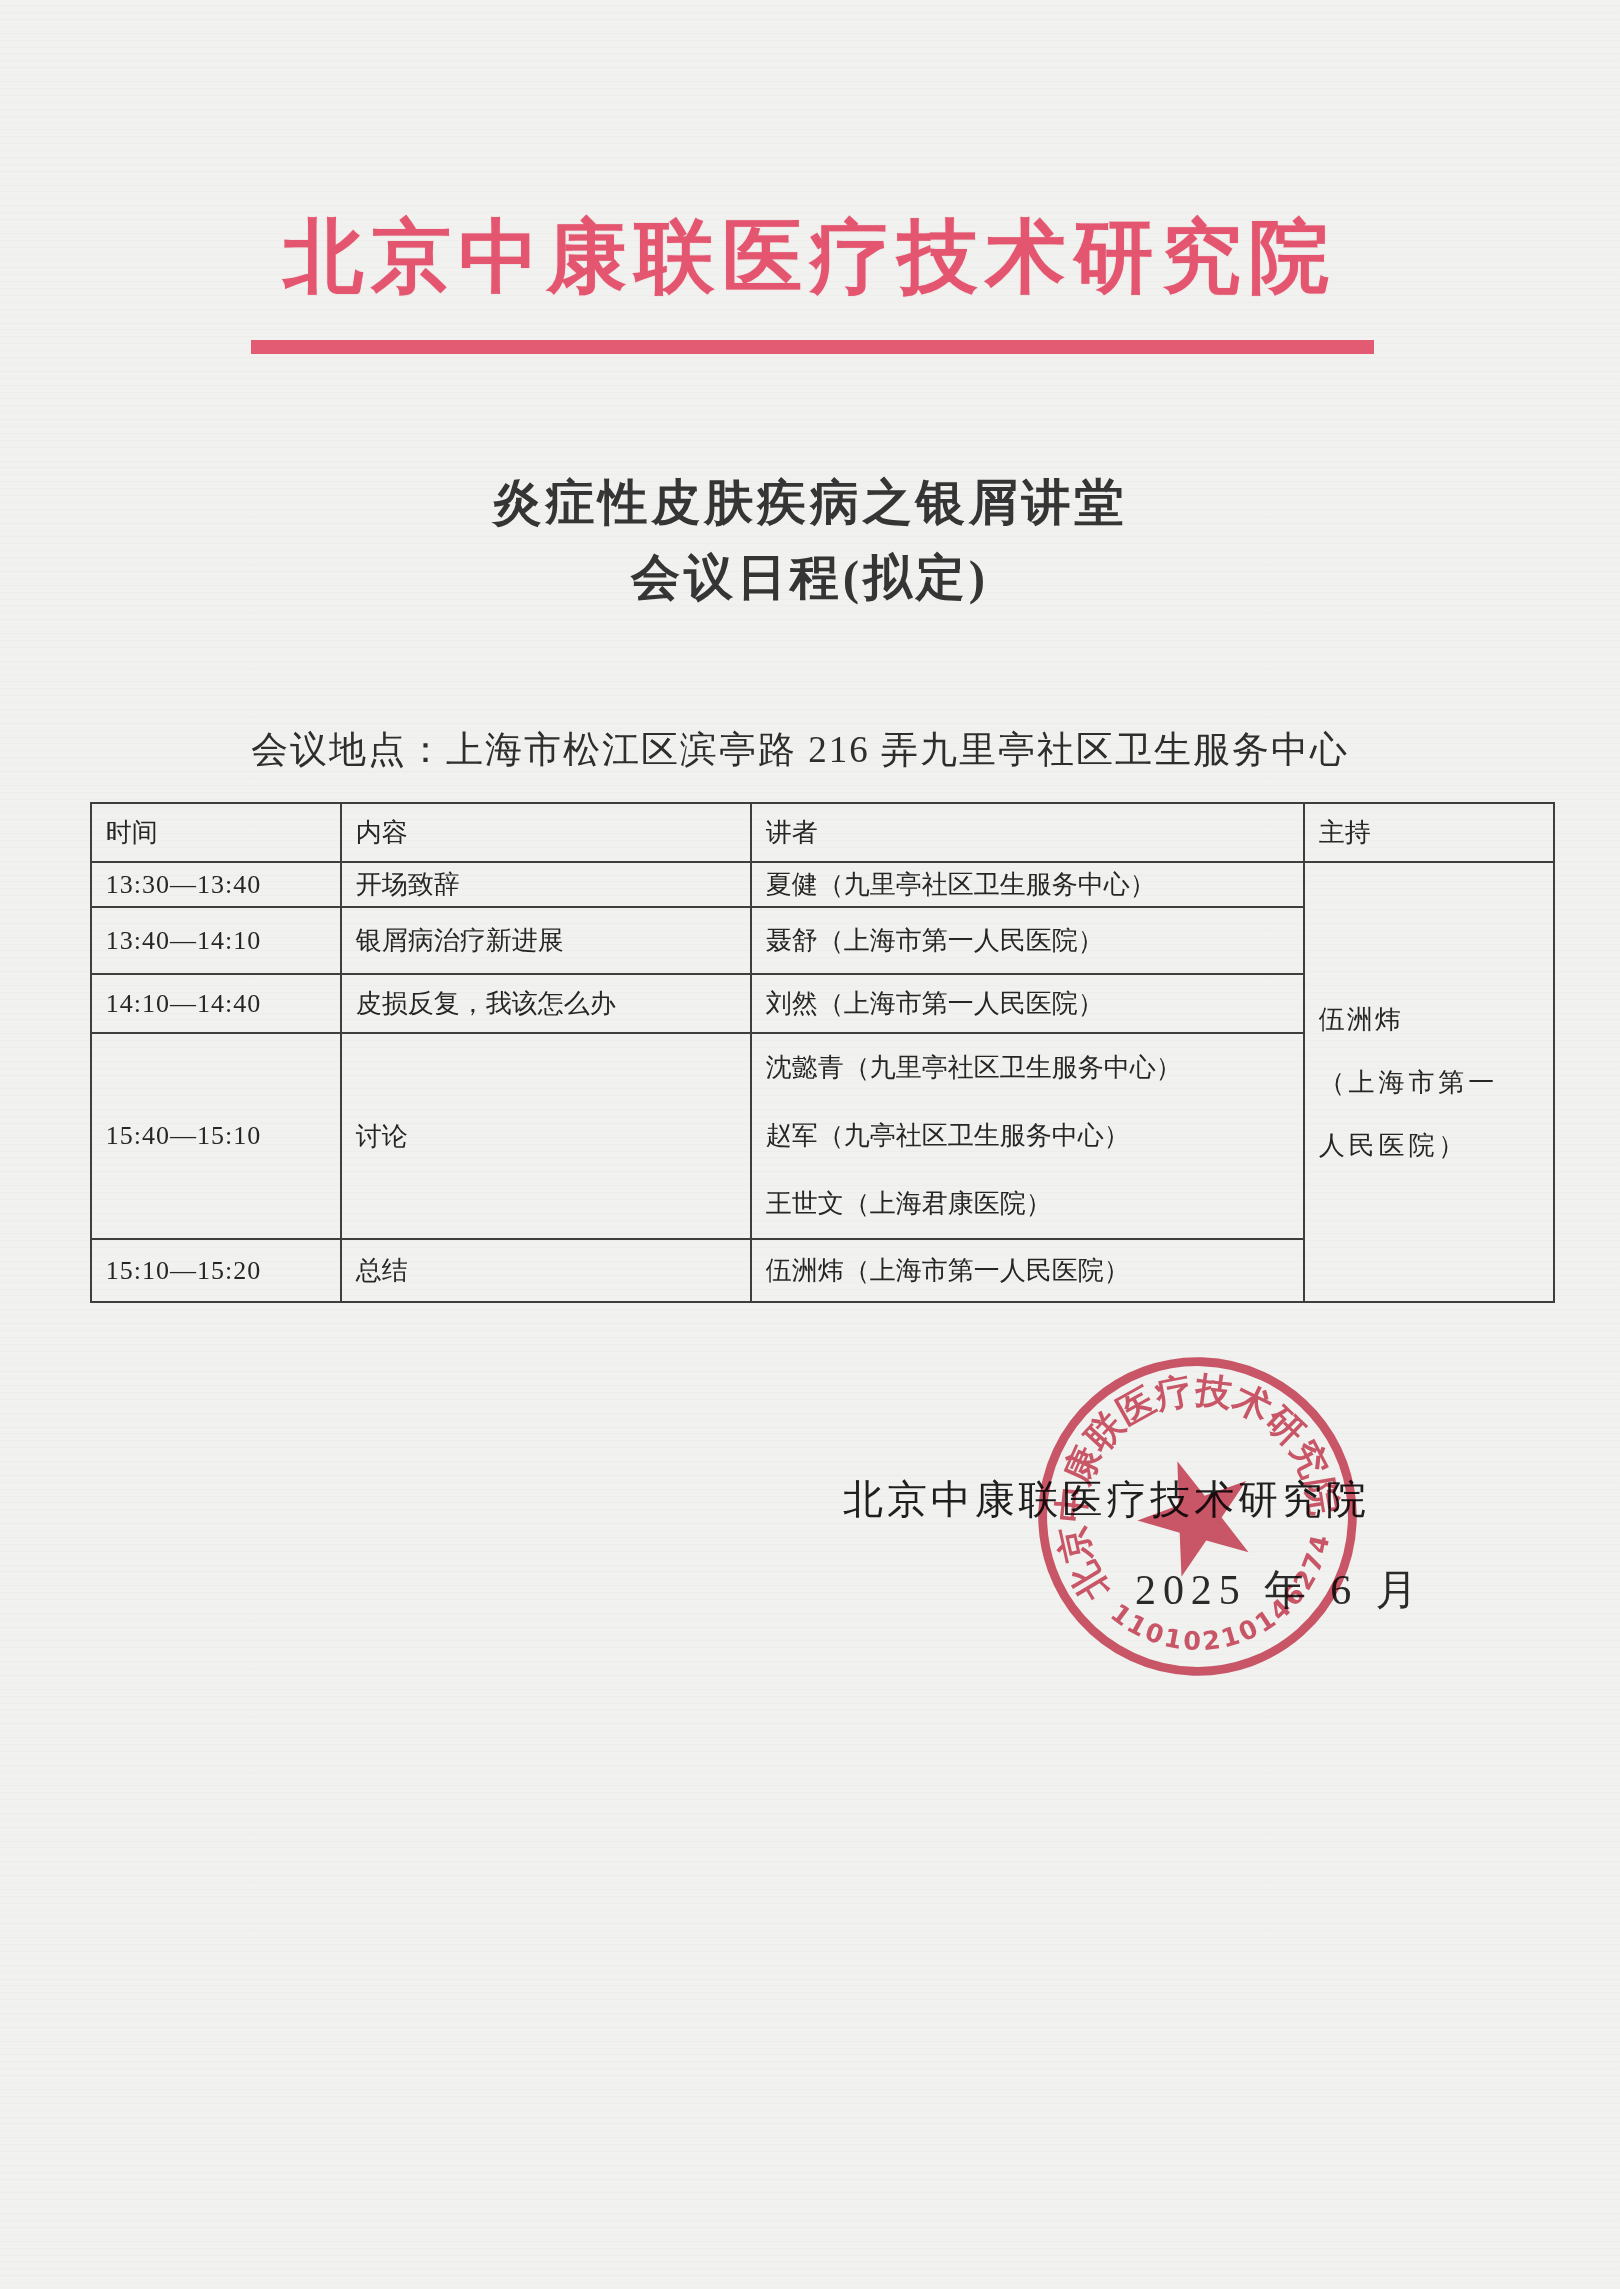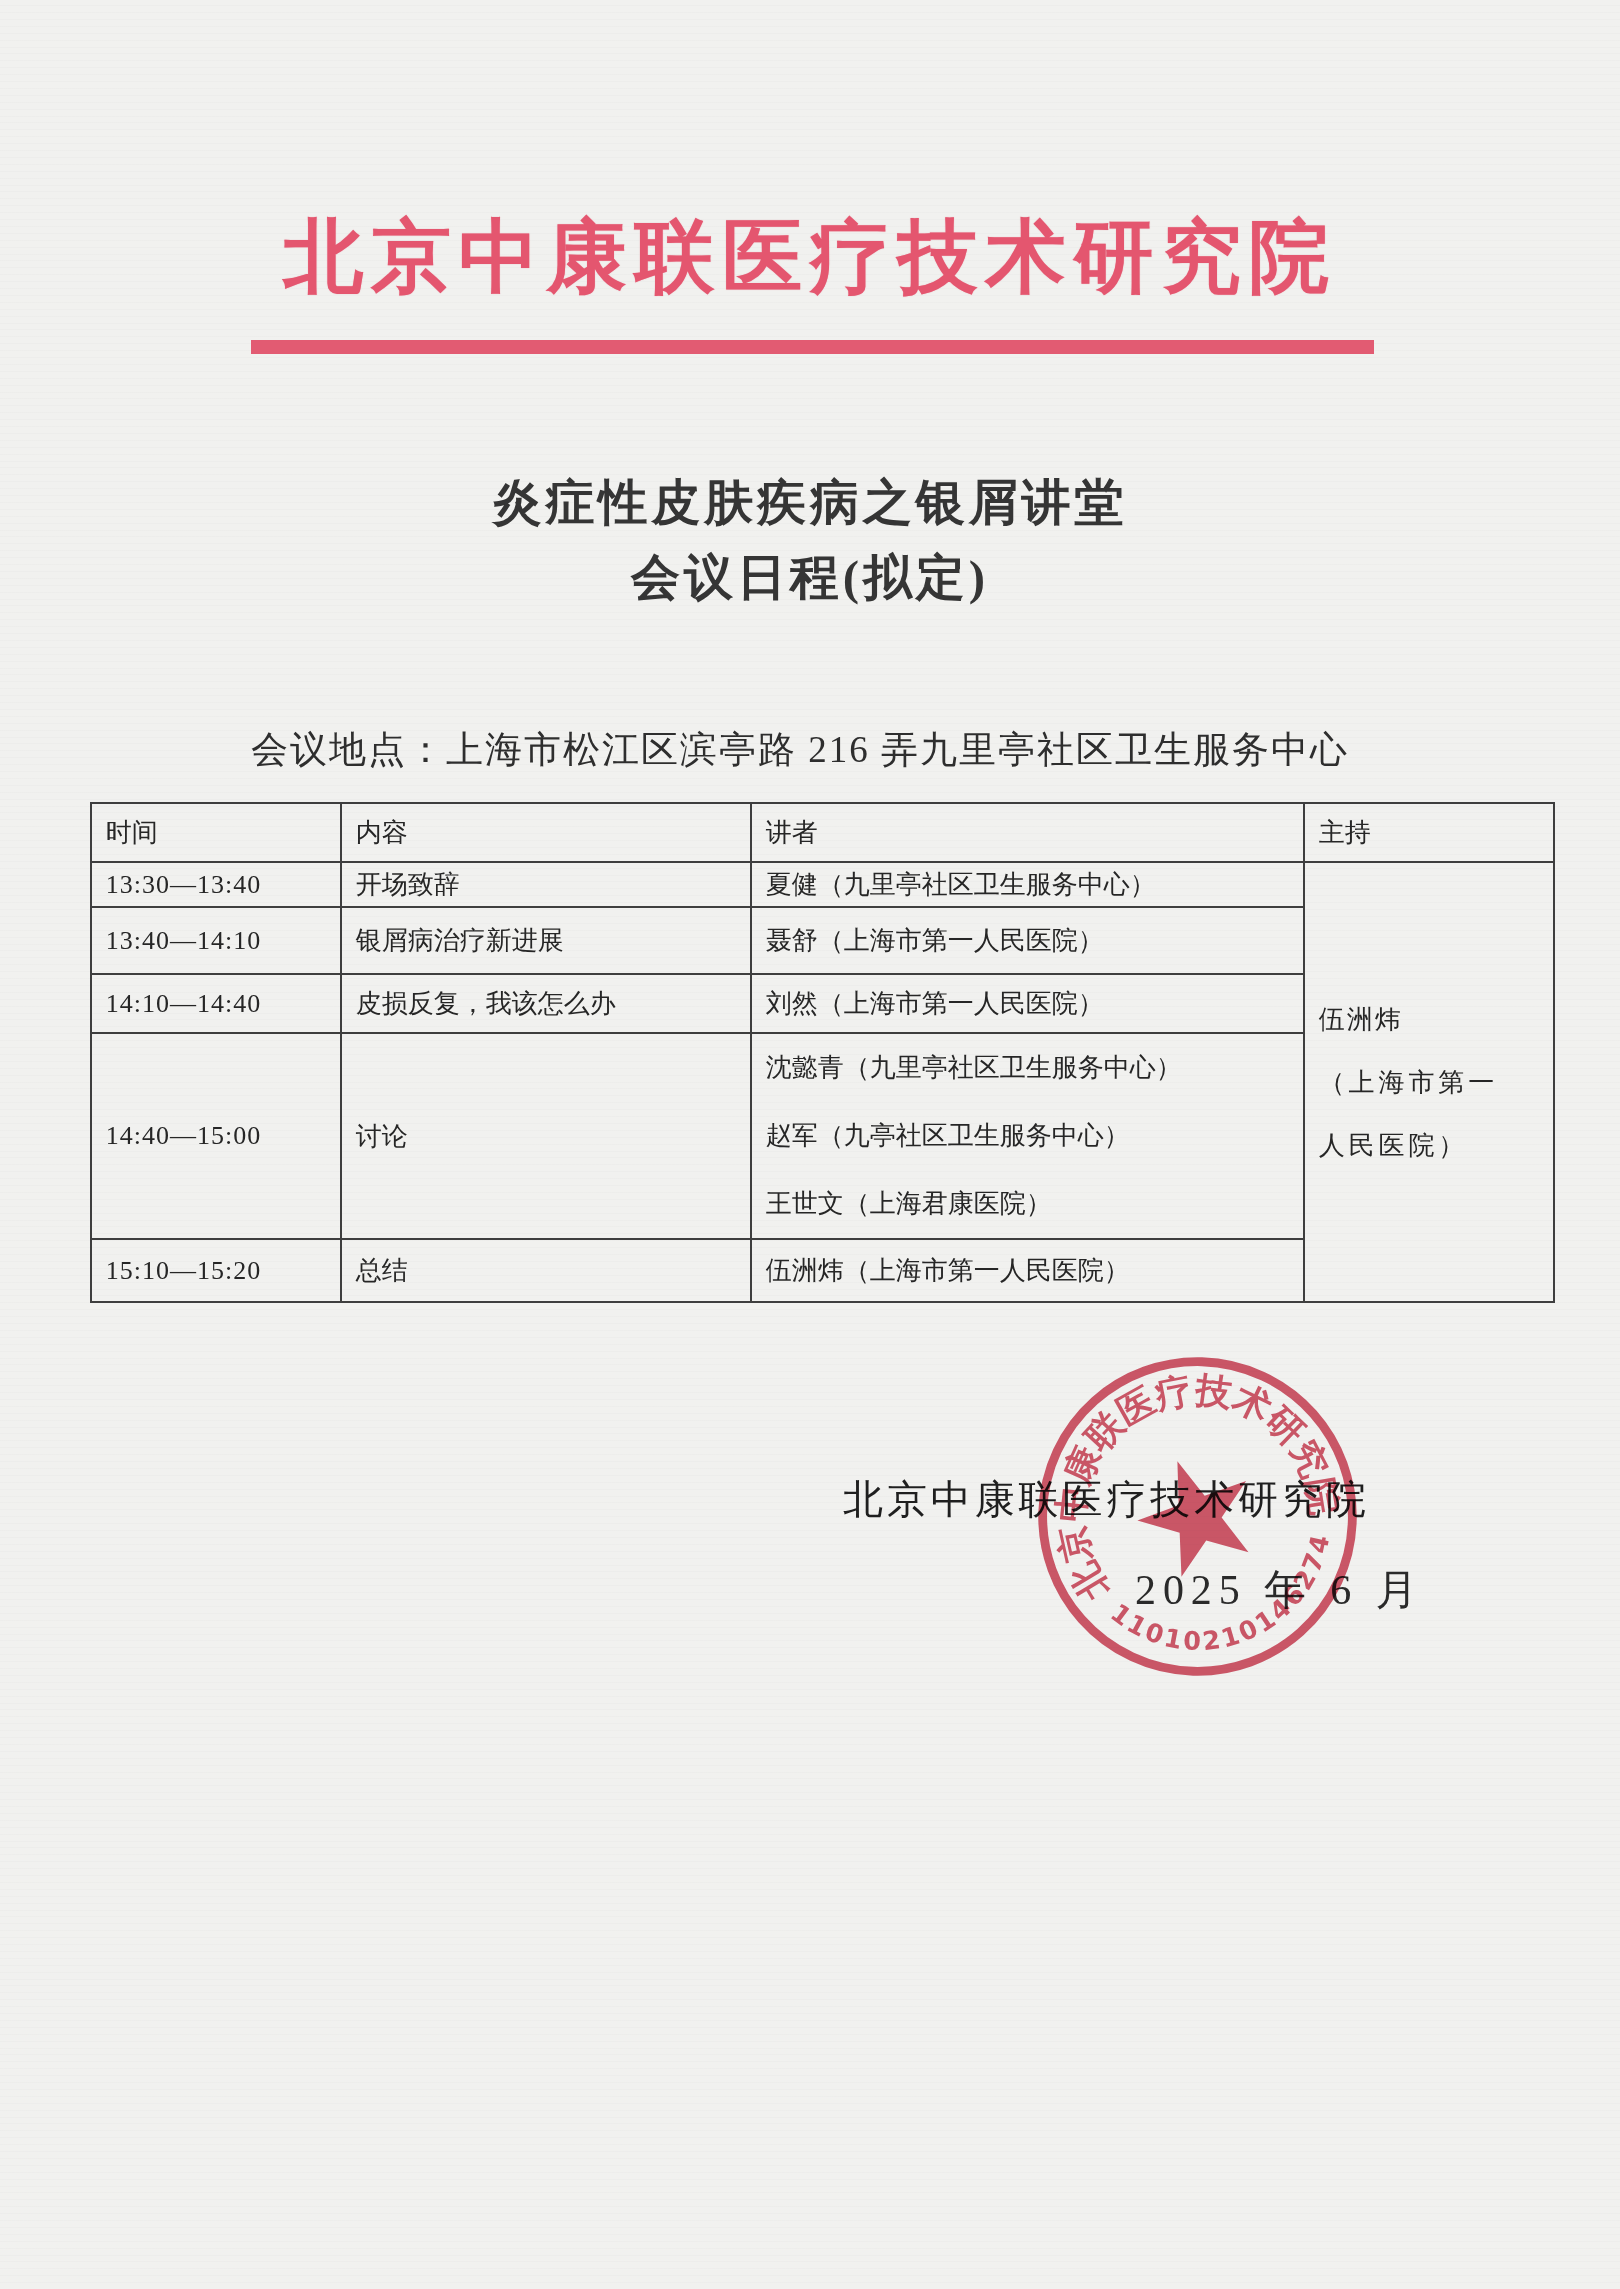--- a/index.html
+++ b/index.html
@@ -122,21 +122,21 @@
       <td class="time-cell">13:40—14:10</td>
       <td>银屑病治疗新进展</td>
       <td>聂舒（上海市第一人民医院）</td>
     </tr>
     <tr class="r3">
       <td class="time-cell">14:10—14:40</td>
       <td>皮损反复，我该怎么办</td>
       <td>刘然（上海市第一人民医院）</td>
     </tr>
     <tr class="r4">
-      <td class="time-cell multi">14:40—15:00</td>
+      <td class="time-cell multi">15:40—15:10</td>
       <td class="multi">讨论</td>
       <td class="multi">
         <div class="speaker-line">沈懿青（九里亭社区卫生服务中心）</div>
         <div class="speaker-line">赵军（九亭社区卫生服务中心）</div>
         <div class="speaker-line">王世文（上海君康医院）</div>
       </td>
     </tr>
     <tr class="r5">
       <td class="time-cell">15:10—15:20</td>
       <td>总结</td>

